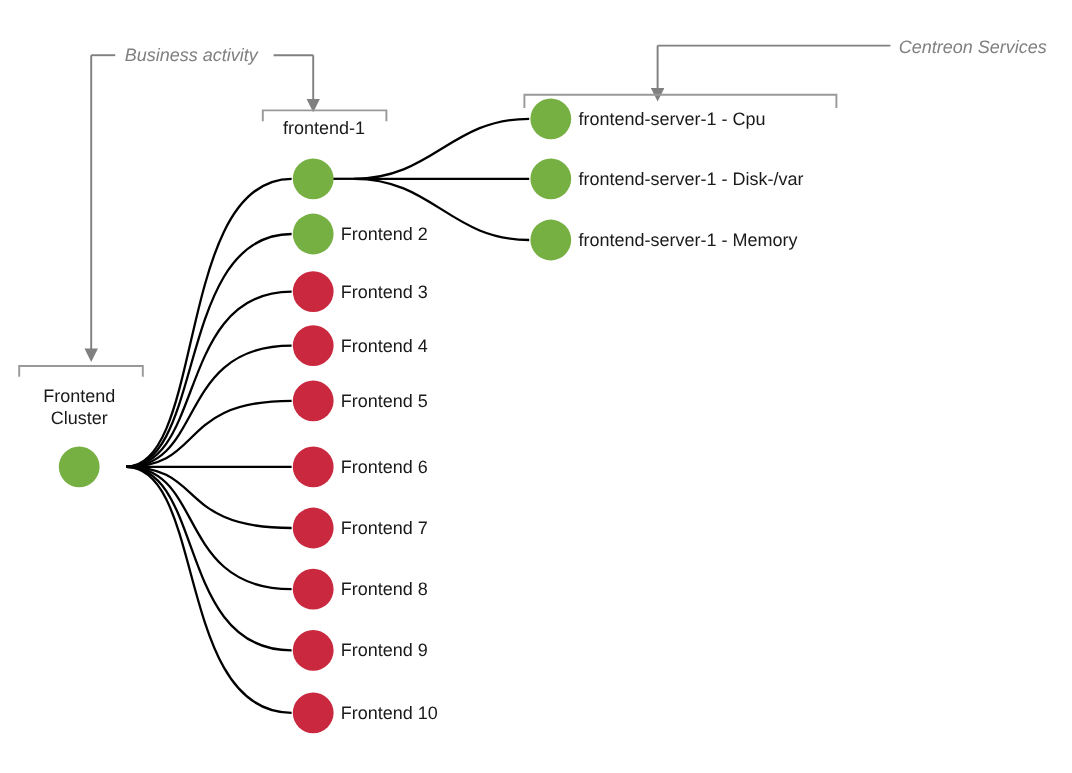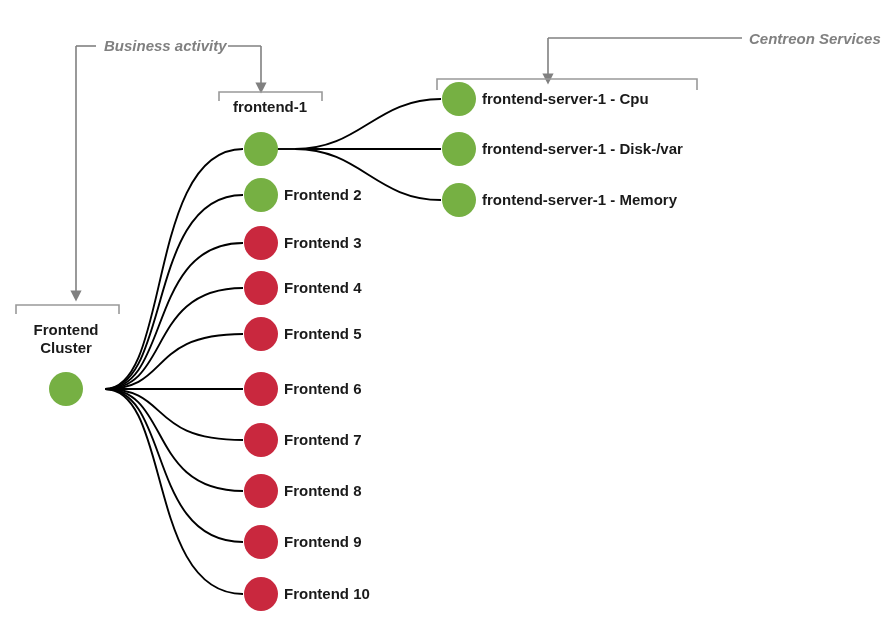--- a/index.html
+++ b/index.html
@@ -11,21 +11,20 @@
     font-family: "Liberation Sans", sans-serif;
     width: 893px;
     height: 644px;
     overflow: hidden;
   }
   #diagram-root {
     position: relative;
     width: 893px;
     height: 644px;
     background: #ffffff;
-    font-weight: bold;
   }
   svg#diagram-svg {
     display: block;
     width: 893px;
     height: 644px;
   }
   .node-label {
     font-family: "Liberation Sans", sans-serif;
     font-size: 15px;
     fill: #1a1a1a;

